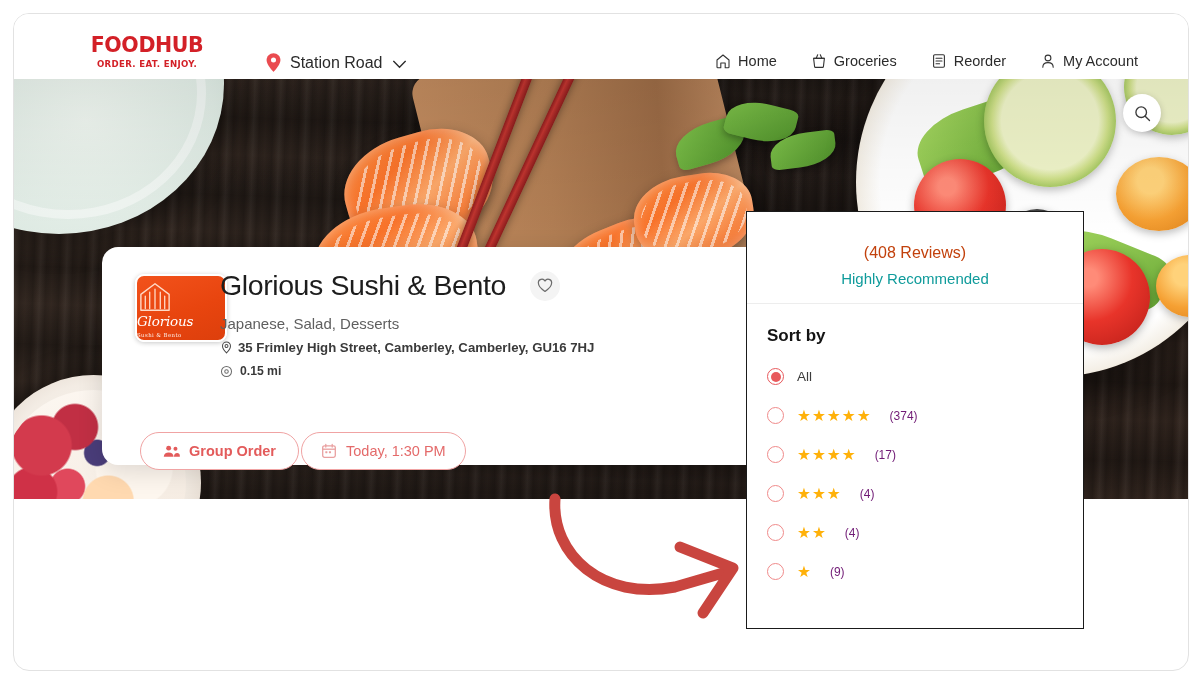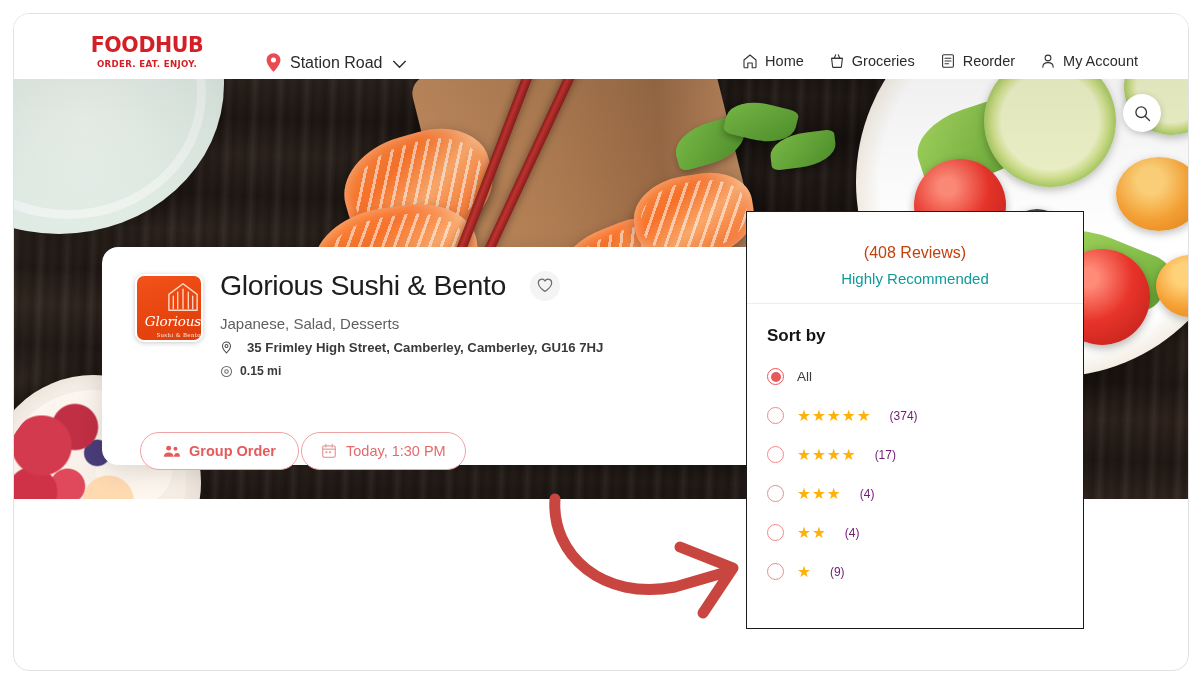--- a/index.html
+++ b/index.html
@@ -48,21 +48,21 @@
     position: absolute; left: 252px; top: 39px;
     display: flex; align-items: center; gap: 9px;
     cursor: pointer;
   }
   .location-text { font-size: 16px; color: #2b2b2b; }
   .pin-big { width: 15px; height: 19px; display: block; }
   .chev { width: 15px; height: 9px; display: block; margin-top: 3px; }
 
   .nav {
     position: absolute; right: 50px; top: 39px;
-    display: flex; align-items: center; gap: 25px;
+    display: flex; align-items: center; gap: 34px;
   }
   .nav-item {
     display: flex; align-items: center; gap: 7px;
     font-size: 14.5px; color: #2b2b2b; cursor: pointer;
     white-space: nowrap;
   }
   .nav-item svg { display: block; }
 
   
   .hero {
@@ -224,27 +224,27 @@
   .info-card {
     position: absolute;
     left: 88px; top: 168px;
     width: 950px; height: 218px;
     background: #ffffff;
     border-radius: 16px;
     box-shadow: 0 6px 26px rgba(0,0,0,0.13);
   }
   .rest-logo {
     position: absolute; left: 33px; top: 27px;
-    width: 68px; height: 68px; border-radius: 9px;
+    width: 92px; height: 68px; border-radius: 9px;
     background: linear-gradient(160deg, #f2521b 0%, #e8450f 55%, #dd3f0c 100%);
     border: 2.5px solid #ffffff;
     box-shadow: 0 1px 5px rgba(0,0,0,0.22);
     overflow: hidden;
     display: flex; flex-direction: column;
-    align-items: flex-end; justify-content: flex-start;
+    align-items: flex-start; justify-content: flex-start;
     padding-top: 6px;
   }
   .rest-logo-mark { width: 36px; height: 30px; }
   .rest-logo-name {
     font-family: "DejaVu Serif", serif;
     font-style: italic;
     font-size: 13.5px; color: #ffffff; line-height: 1;
     margin-top: 3px; letter-spacing: -0.2px;
   }
   .rest-logo-sub {
@@ -267,21 +267,21 @@
     display: flex; align-items: center; justify-content: center;
     cursor: pointer;
   }
 
   .cuisines {
     position: absolute; left: 118px; top: 68px;
     font-size: 15px; color: #5f5f5f;
   }
   .addr-row {
     position: absolute; left: 118px; top: 93px;
-    display: flex; align-items: center; gap: 14px;
+    display: flex; align-items: center; gap: 5px;
     font-size: 13.2px; font-weight: 700; color: #3a3a3a;
   }
   .dist-row {
     position: absolute; left: 118px; top: 117px;
     display: flex; align-items: center; gap: 7px;
     font-size: 12.2px; font-weight: 700; color: #3a3a3a;
   }
 
   .actions {
     position: absolute; left: 38px; top: 185px;

